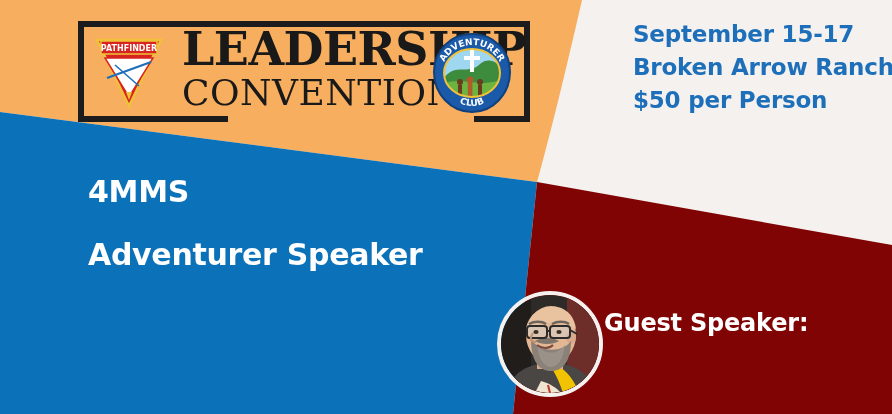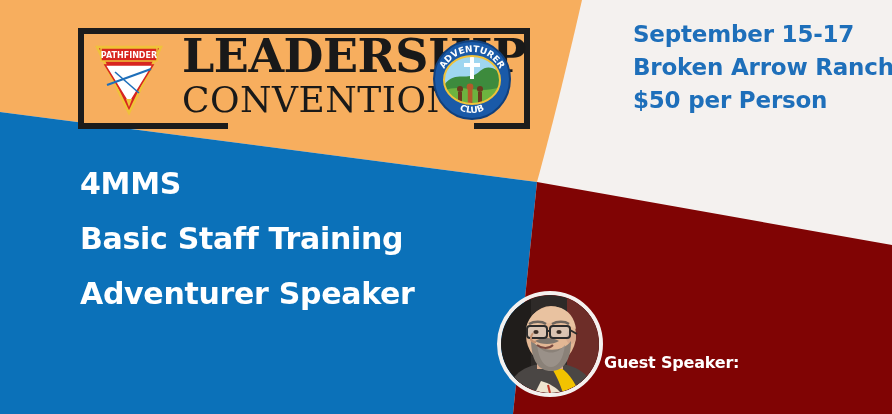--- a/index.html
+++ b/index.html
@@ -12,21 +12,21 @@
     overflow:hidden;
     background:#f2efed;
   }
 
   
   #bg{position:absolute;left:0;top:0;width:892px;height:414px;}
 
   
   .header-lockup{
     position:absolute;
-    left:78px; top:28px;
+    left:78px; top:21px;
     width:436px; height:101px;
   }
   .frame-svg{position:absolute;left:0;top:0;}
 
   .title-block{
     position:absolute;
     left:104px; top:2px;
     width:260px;
     text-align:center;
   }
@@ -72,45 +72,44 @@
     position:absolute;
     left:72px; top:152px;
     color:#ffffff;
     font-family:"DejaVu Sans", sans-serif;
     font-weight:bold;
     font-size:30px;
     line-height:47px;
     letter-spacing:-0.3px;
     white-space:nowrap;
   }
-  .program-list div{margin:8px;padding:0;}
+  .program-list div{margin:16px;padding:0;}
 
   
   .speaker-photo{
     position:absolute;
     left:497px; top:291px;
     width:106px; height:106px;
     border-radius:50%;
     border:4px solid #f4f1ef;
     overflow:hidden;
     box-sizing:border-box;
   }
   .speaker-photo svg{display:block;}
 
   .speaker-text{
     position:absolute;
     left:604px; top:306px;
     color:#ffffff;
     font-family:"DejaVu Sans", sans-serif;
     font-weight:bold;
-    font-size:16px;
+    font-size:24px;
     line-height:34px;
     letter-spacing:-0.2px;
     white-space:nowrap;
-    margin-top:40px;
   }
   .speaker-text div{margin:0;padding:0;}
 </style>
 </head>
 <body>
 
 <div id="poster">
 
   <svg id="bg" width="892" height="414" viewBox="0 0 892 414">
 
@@ -195,21 +194,20 @@
   </div>
 
   <div class="event-info">
     <div>September 15-17</div>
     <div>Broken Arrow Ranch</div>
     <div>$50 per Person</div>
   </div>
 
   <div class="program-list">
     <div>4MMS</div>
-    <div>Basic Staff Training</div>
     <div>Adventurer Speaker</div>
   </div>
 
   <div class="speaker-photo">
     <svg width="98" height="98" viewBox="0 0 98 98">
       <defs>
         <clipPath id="faceClip">
             <circle cx="49" cy="49" r="49"></circle>
           </clipPath>
       </defs>

